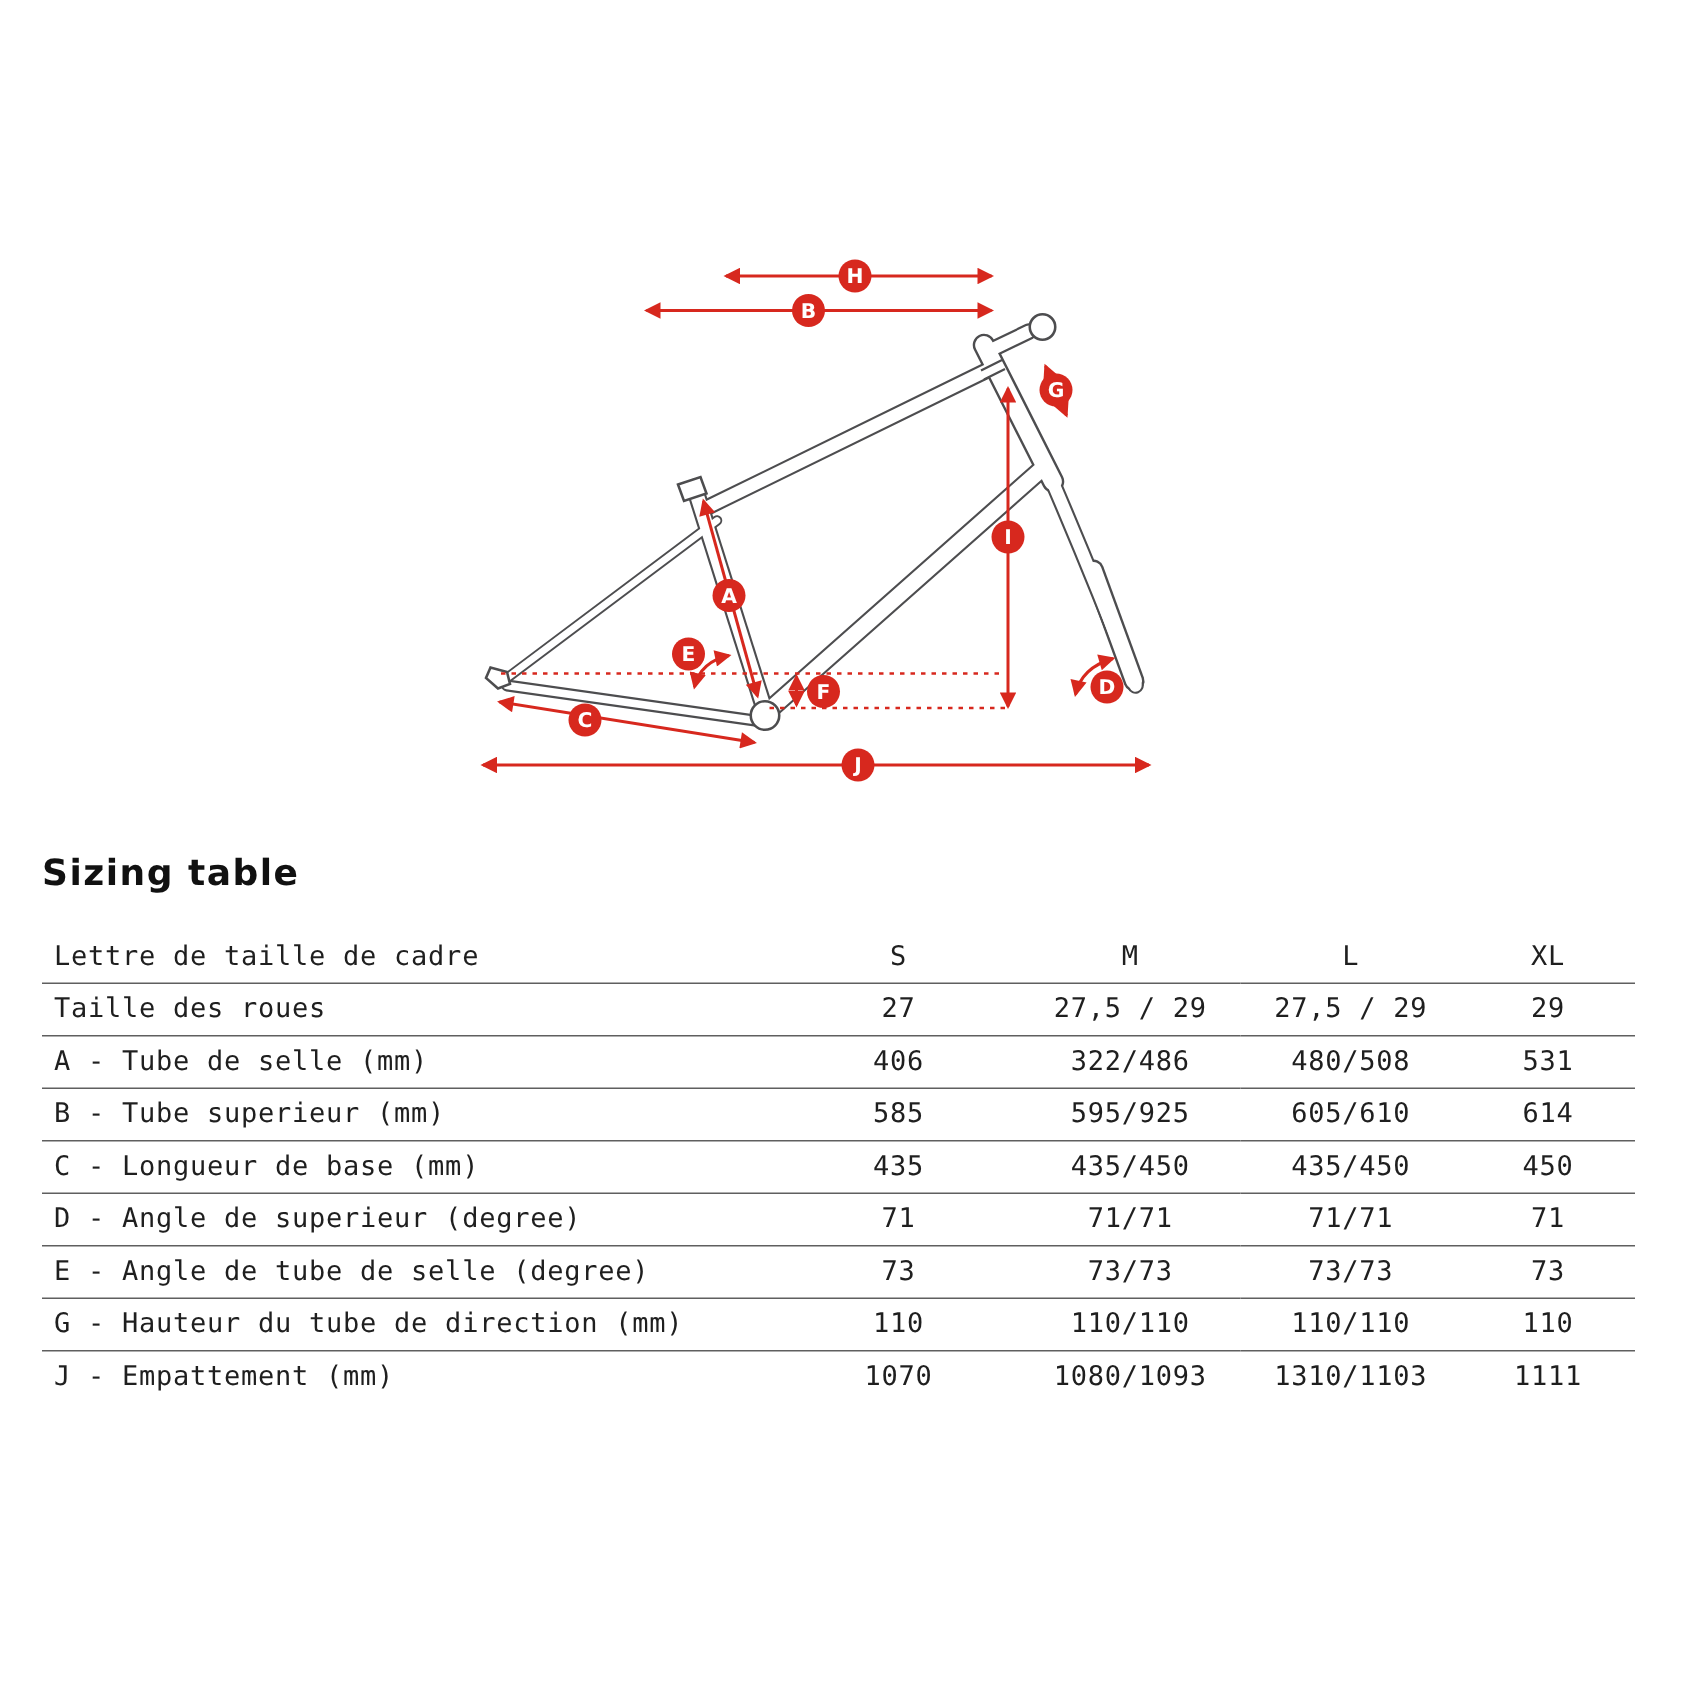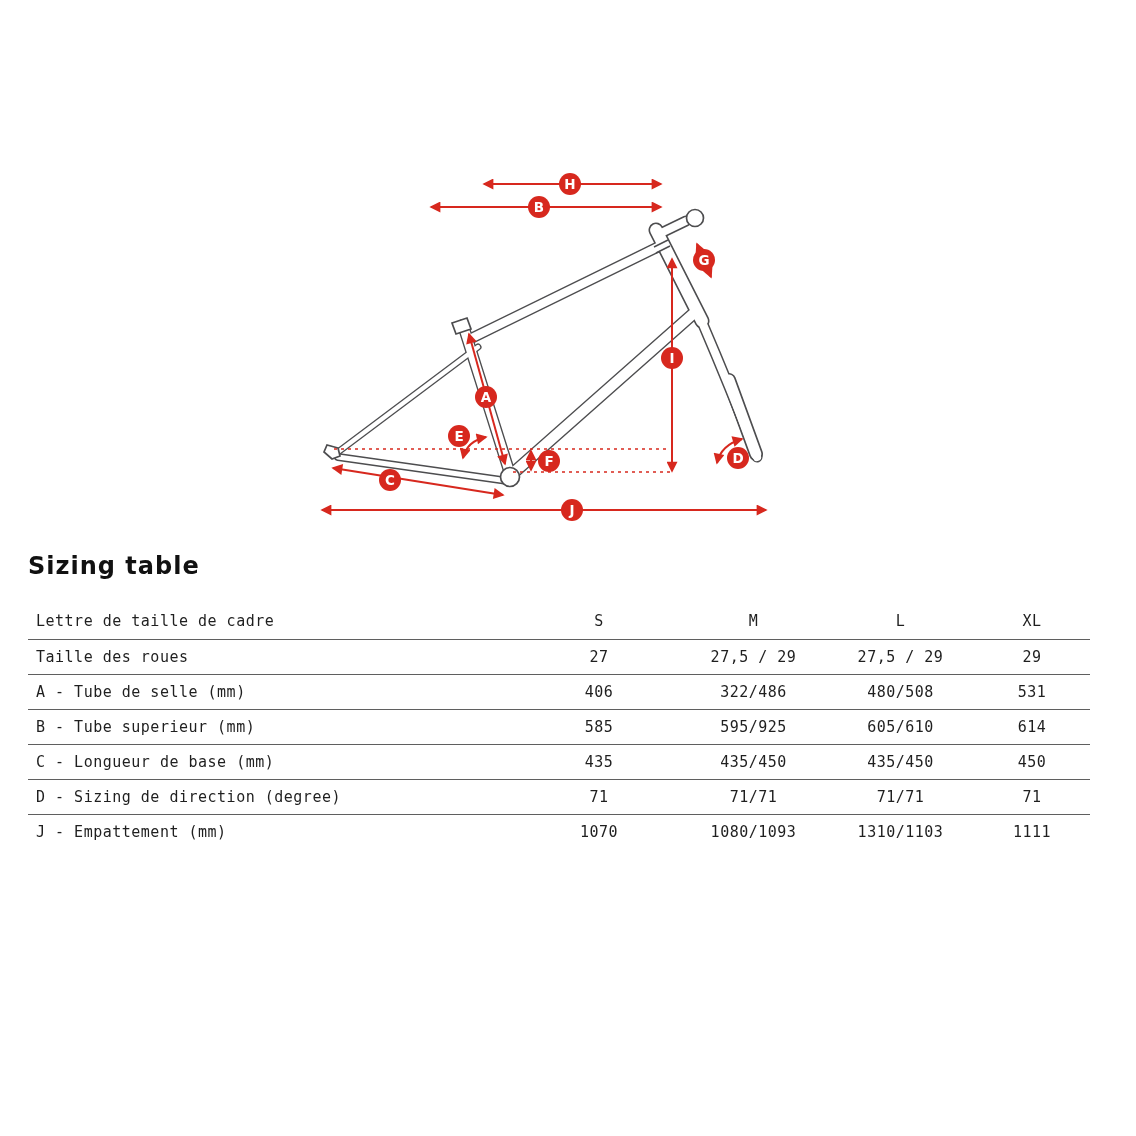--- a/index.html
+++ b/index.html
@@ -16,28 +16,28 @@
   .detail-line{fill:none;stroke:#4d4d4f;stroke-width:1.5;}
   .dash{stroke:#d7281e;stroke-width:1.6;stroke-dasharray:3 4;fill:none;}
   .dim{stroke:#d7281e;stroke-width:2;fill:none;}
   .badge-circle{fill:#d7281e;stroke:none;}
   .badge-letter{
     fill:#ffffff;font-family:"DejaVu Sans","Liberation Sans",sans-serif;
     font-size:13.5px;font-weight:bold;text-anchor:middle;
   }
   
   .sizing-title{
-    margin:0 0 24px 28px;
+    margin:16px 0 24px 28px;
     font-size:24px;font-weight:bold;letter-spacing:1px;color:#111;
   }
   
   table.sizing{
     margin-left:28px;width:1062px;border-collapse:collapse;
     font-family:"DejaVu Sans Mono","Liberation Mono",monospace;
-    font-size:15px;letter-spacing:.5px;color:#1f1f1f;
+    font-size:18px;letter-spacing:.5px;color:#1f1f1f;
   }
   table.sizing tr{height:35px;}
   table.sizing thead tr,
   table.sizing tbody tr:not(:last-child){border-bottom:1px solid #5f5f5f;}
   table.sizing th{font-weight:normal;}
   table.sizing th,table.sizing td{padding:0;vertical-align:middle;text-align:center;white-space:nowrap;}
   table.sizing .lbl{text-align:left;padding-left:8px;}
 </style>
 </head>
 <body>
@@ -199,25 +199,39 @@
       <td>614</td>
     </tr>
     <tr>
       <td class="lbl">C - Longueur de base (mm)</td>
       <td>435</td>
       <td>435/450</td>
       <td>435/450</td>
       <td>450</td>
     </tr>
     <tr>
-      <td class="lbl">D - Sizing de direction (degree)</td>
+      <td class="lbl">D - Angle de superieur (degree)</td>
       <td>71</td>
       <td>71/71</td>
       <td>71/71</td>
       <td>71</td>
+    </tr>
+    <tr>
+      <td class="lbl">E - Angle de tube de selle (degree)</td>
+      <td>73</td>
+      <td>73/73</td>
+      <td>73/73</td>
+      <td>73</td>
+    </tr>
+    <tr>
+      <td class="lbl">G - Hauteur du tube de direction (mm)</td>
+      <td>110</td>
+      <td>110/110</td>
+      <td>110/110</td>
+      <td>110</td>
     </tr>
     <tr>
       <td class="lbl">J - Empattement (mm)</td>
       <td>1070</td>
       <td>1080/1093</td>
       <td>1310/1103</td>
       <td>1111</td>
     </tr>
   </tbody>
 </table>

